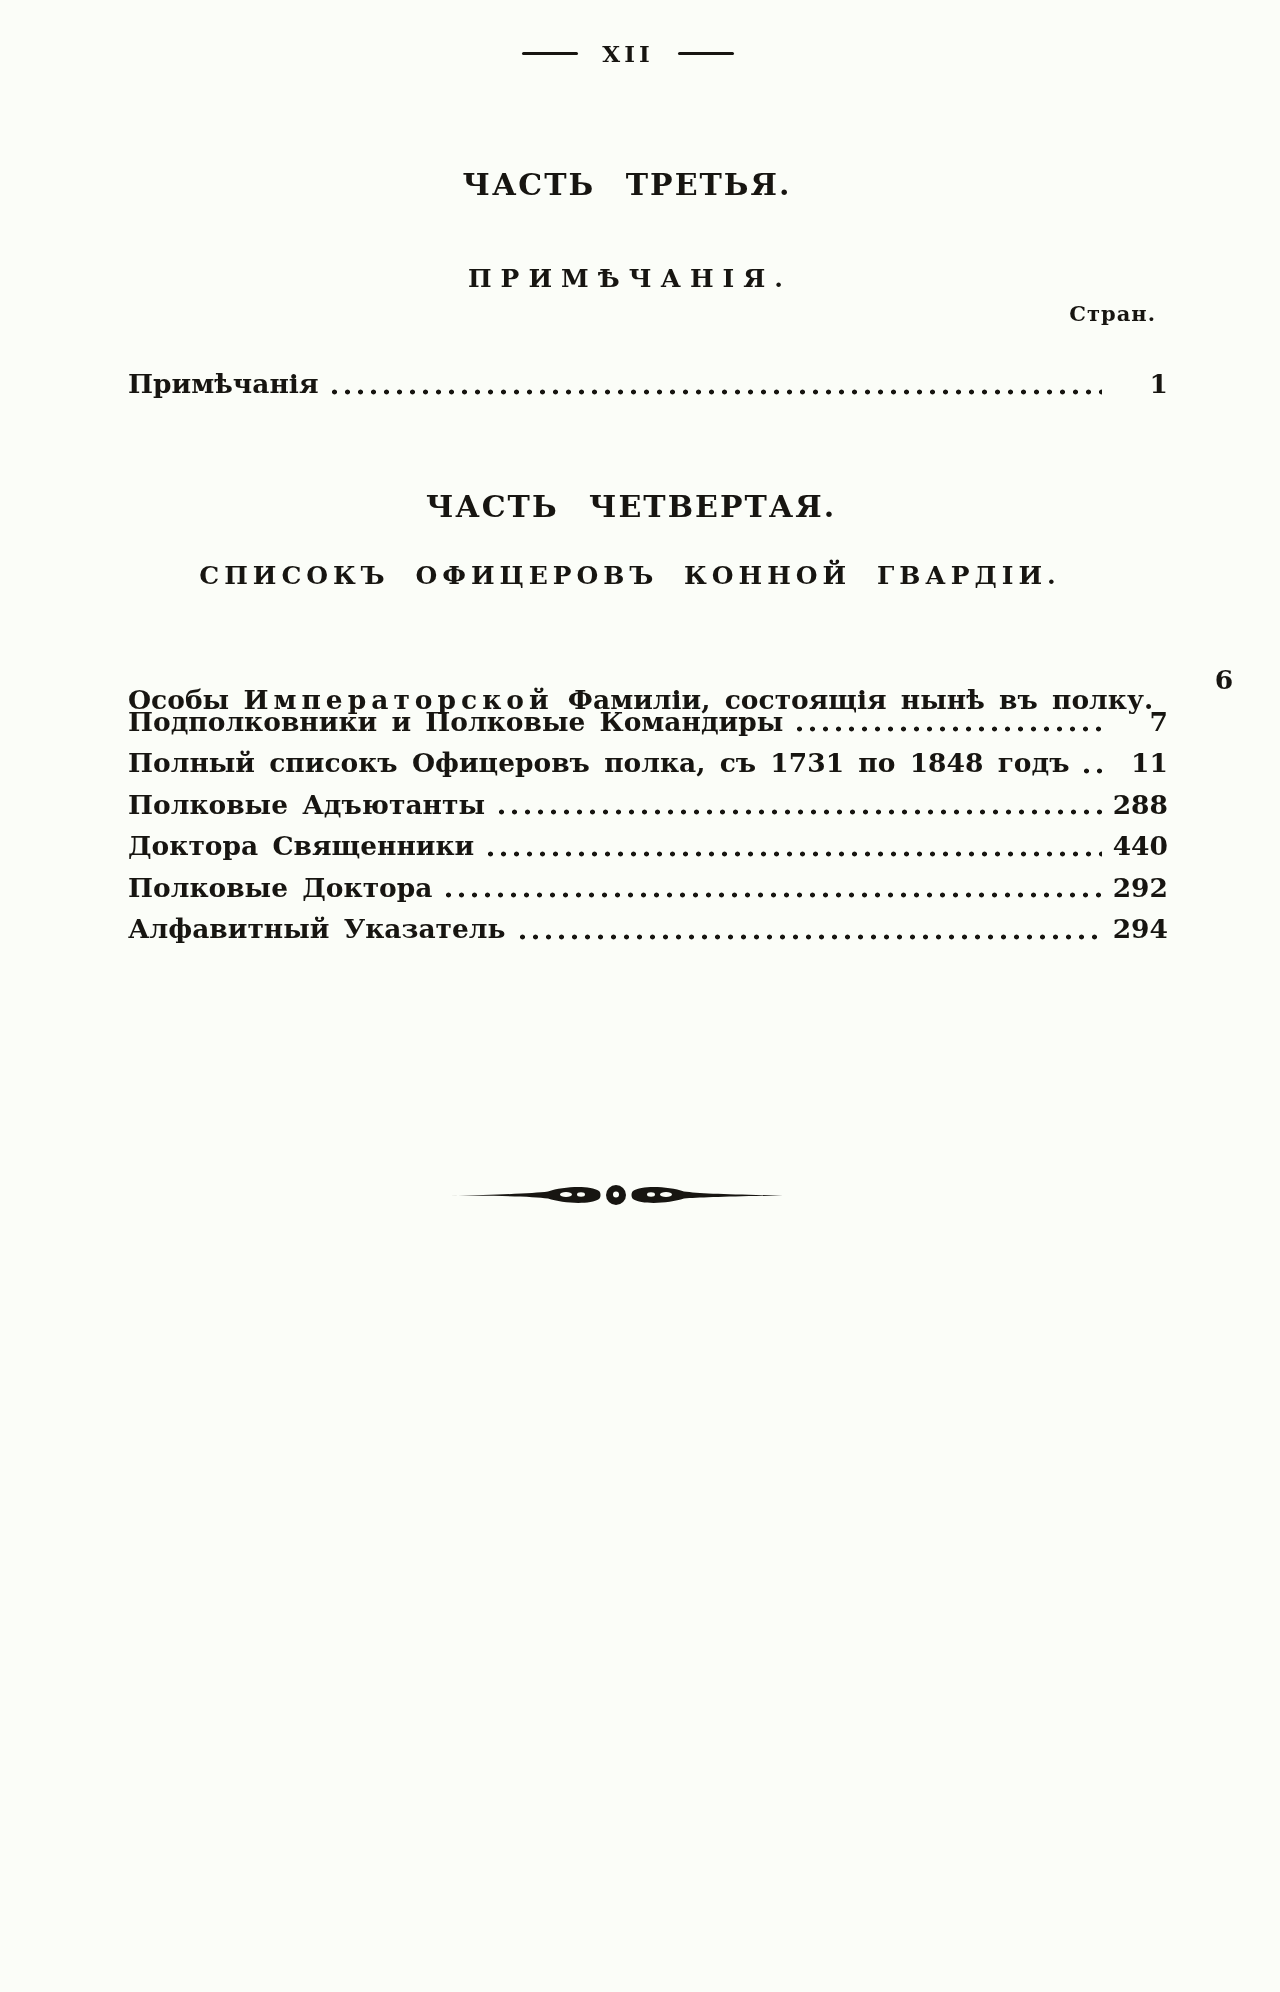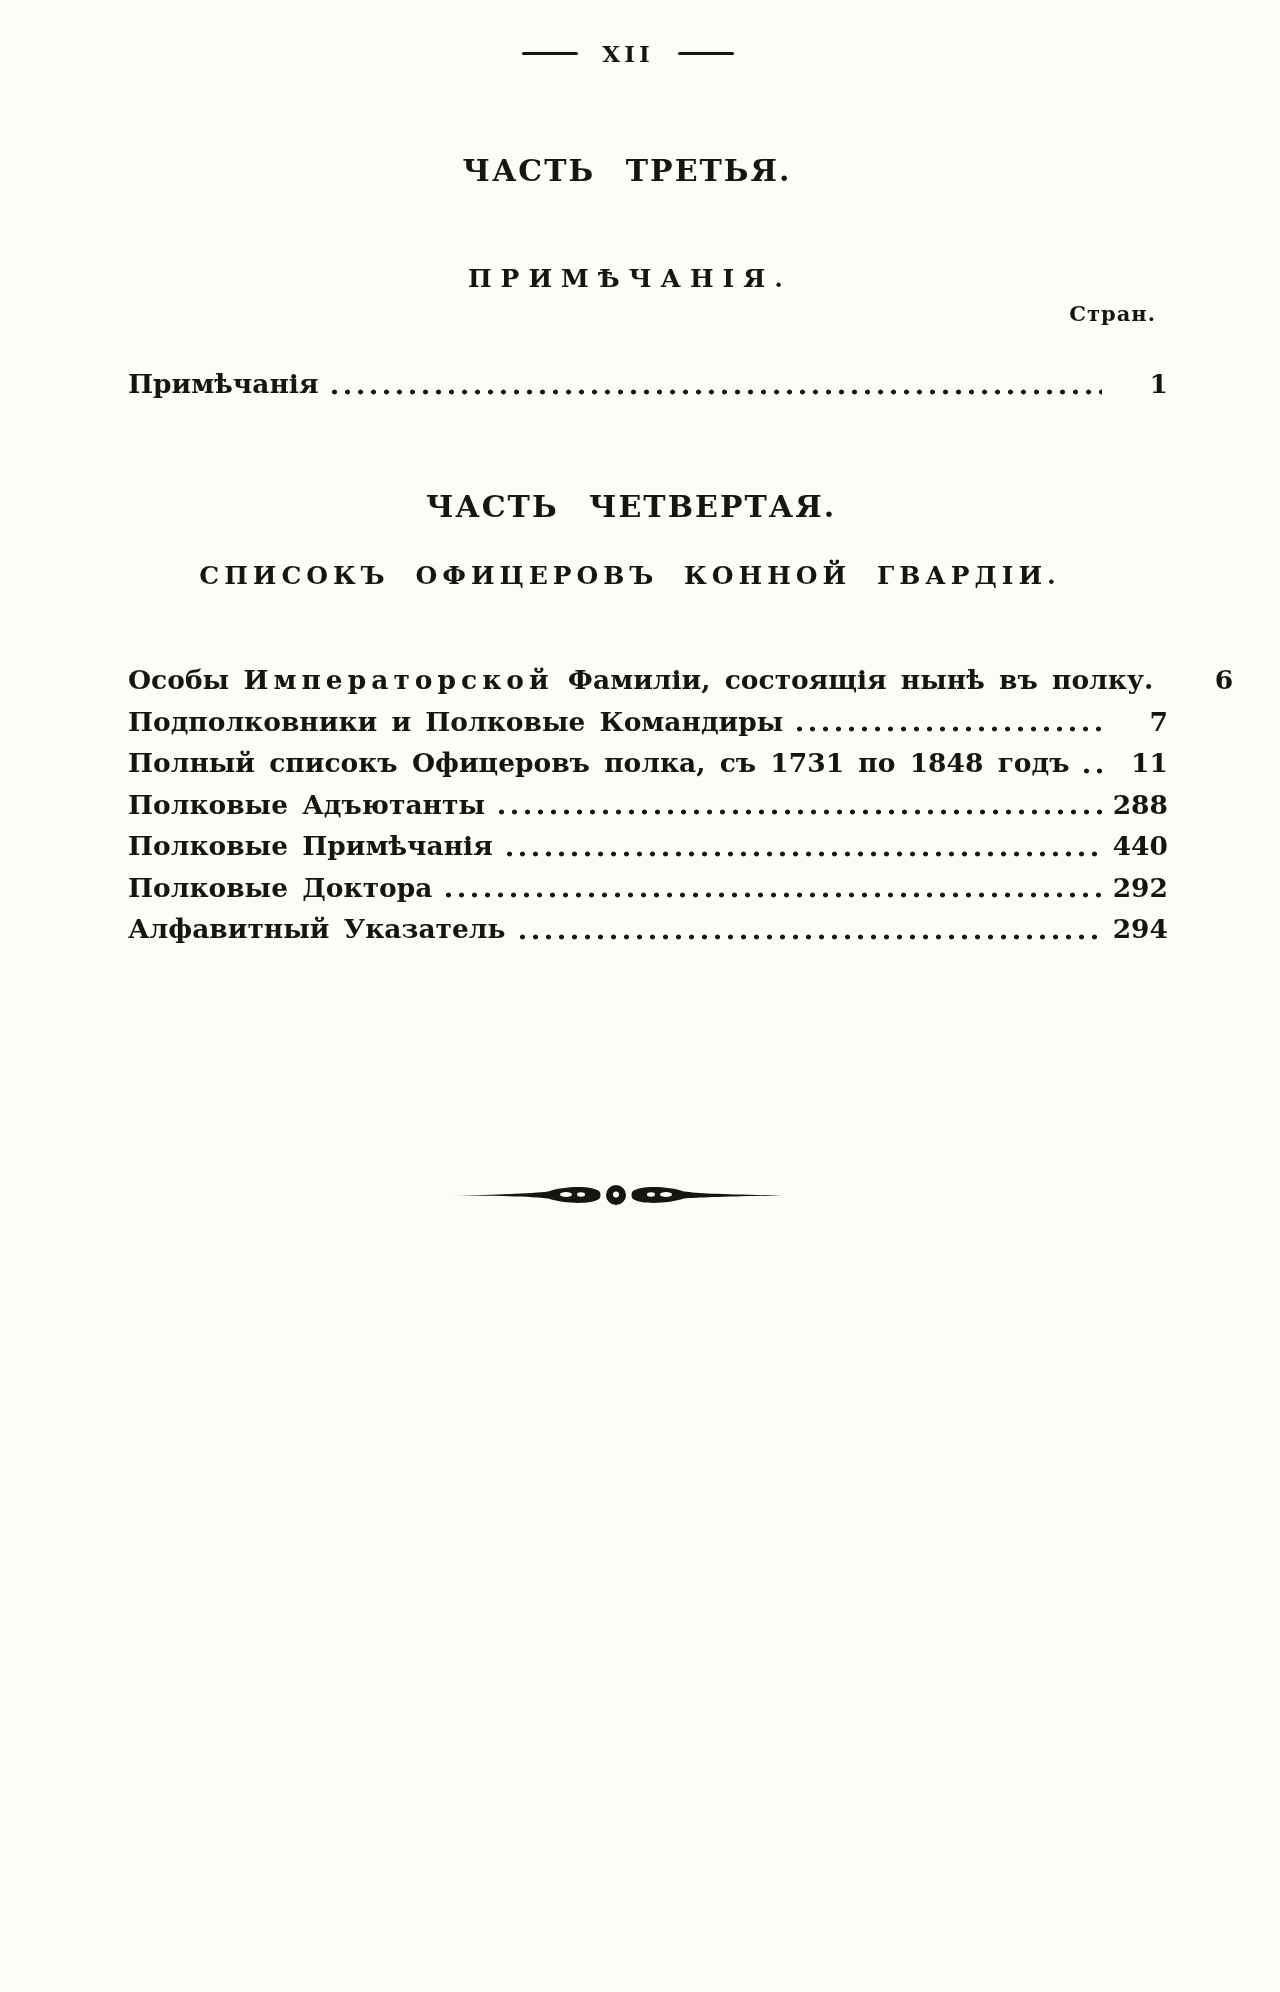--- a/index.html
+++ b/index.html
@@ -30,21 +30,21 @@
 
   
   .part-heading {
     position: absolute; left: 0; right: 26px;
     text-align: center;
     font-size: 30px;
     letter-spacing: 2px;
     word-spacing: 18px;
     line-height: 1;
   }
-  .heading-part3 { top: 156px; }
+  .heading-part3 { top: 170px; }
   .heading-part4 { top: 492px; padding-left: 8px; }
 
   .sub-heading {
     position: absolute; left: 0; right: 20px;
     text-align: center;
     font-size: 25px;
     line-height: 1;
   }
   .sub-part3 { top: 266px; letter-spacing: 9px; }
   .sub-part4 { top: 563px; letter-spacing: 5px; word-spacing: 12px; }
@@ -65,21 +65,21 @@
   .toc-row {
     display: flex;
     align-items: stretch;
     height: 41.5px;
     font-size: 26.5px;
     line-height: 41.5px;
     word-spacing: 5px;
     white-space: nowrap;
   }
   .toc-title { flex: 0 0 auto; }
-  .toc-title-fill { flex: 1 1 auto; display: block; text-align-last: justify; padding-right: 22px; }
+  .toc-title-fill { flex: 1 1 auto; display: block; text-align-last: justify; padding-right: 22px; margin-top: 20px; }
   .emphasis { letter-spacing: 5px; }
   .leader {
     flex: 1 1 auto;
     min-width: 0;
     margin-left: 8px;
     margin-right: 8px;
     background-image: radial-gradient(circle, #171511 2.1px, rgba(0,0,0,0) 2.8px);
     background-size: 13px 10px;
     background-repeat: repeat-x;
     background-position: 2px calc(100% - 8px);
@@ -144,21 +144,21 @@
       <span class="toc-page">11</span>
     </div>
 
     <div class="toc-row">
       <span class="toc-title">Полковые Адъютанты</span>
       <span class="leader"></span>
       <span class="toc-page">288</span>
     </div>
 
     <div class="toc-row">
-      <span class="toc-title">Полковые Примѣчанія</span>
+      <span class="toc-title">Доктора Священники</span>
       <span class="leader"></span>
       <span class="toc-page">440</span>
     </div>
 
     <div class="toc-row">
       <span class="toc-title">Полковые Доктора</span>
       <span class="leader"></span>
       <span class="toc-page">292</span>
     </div>
 

